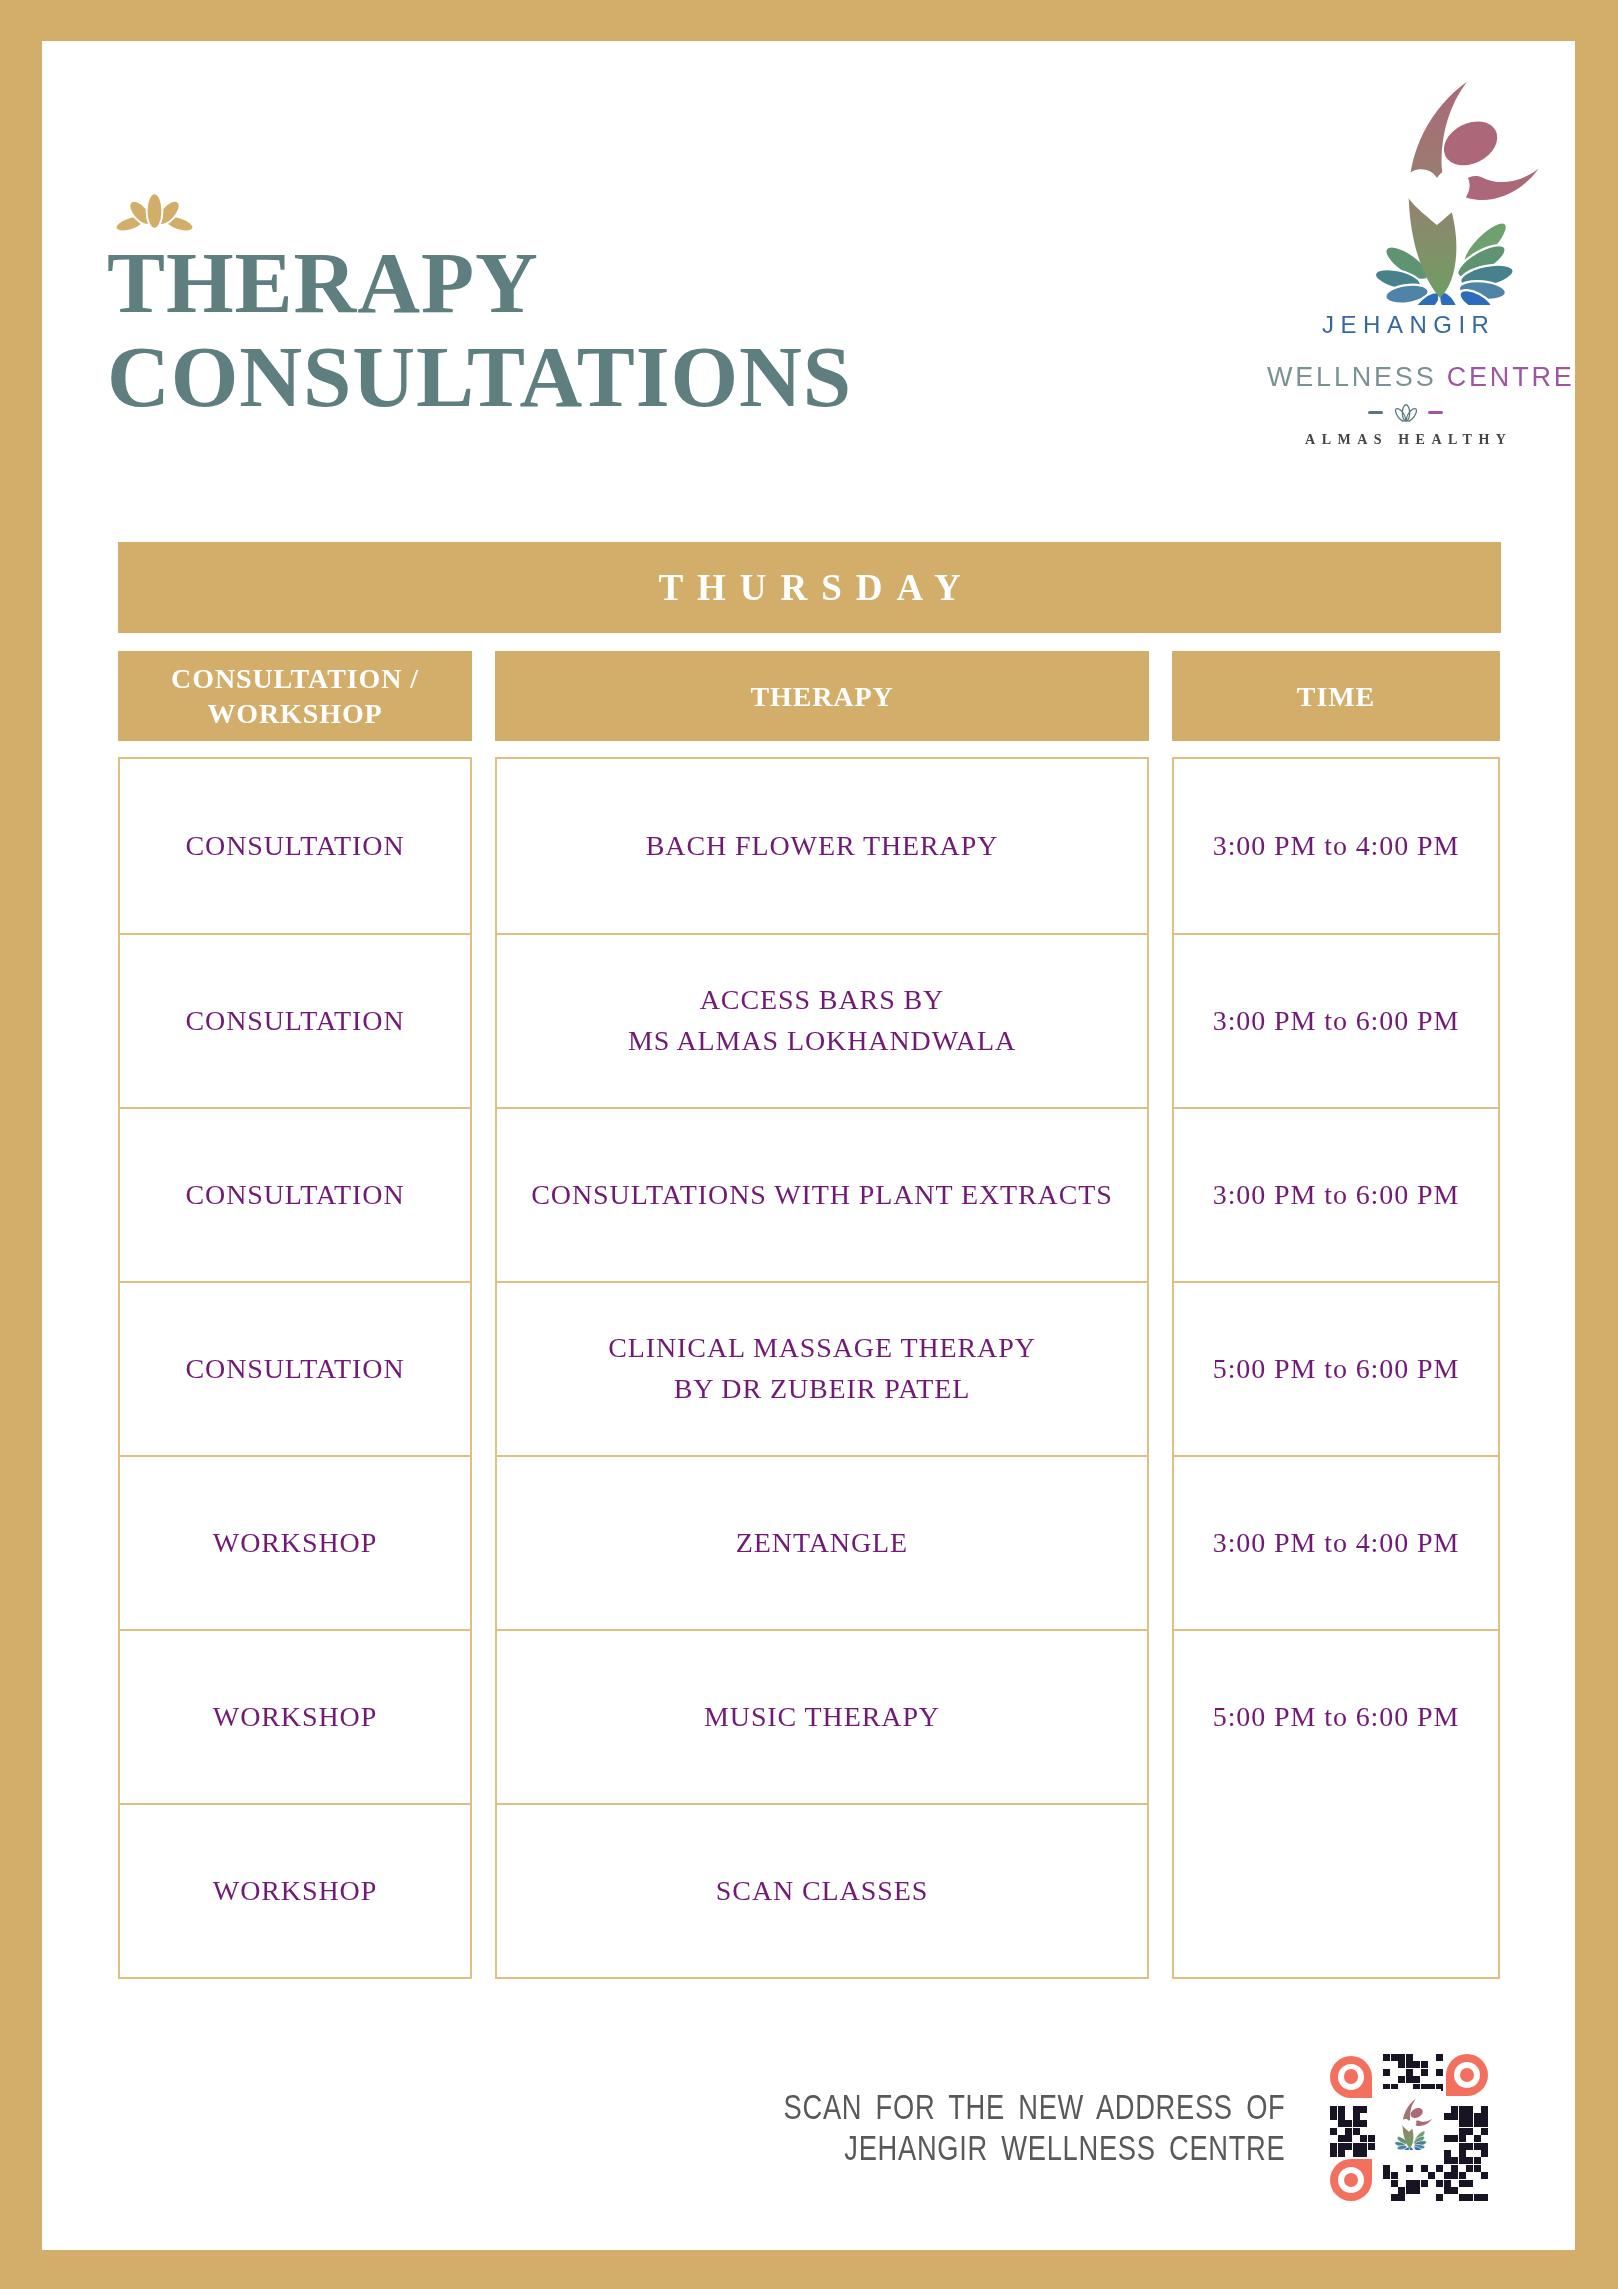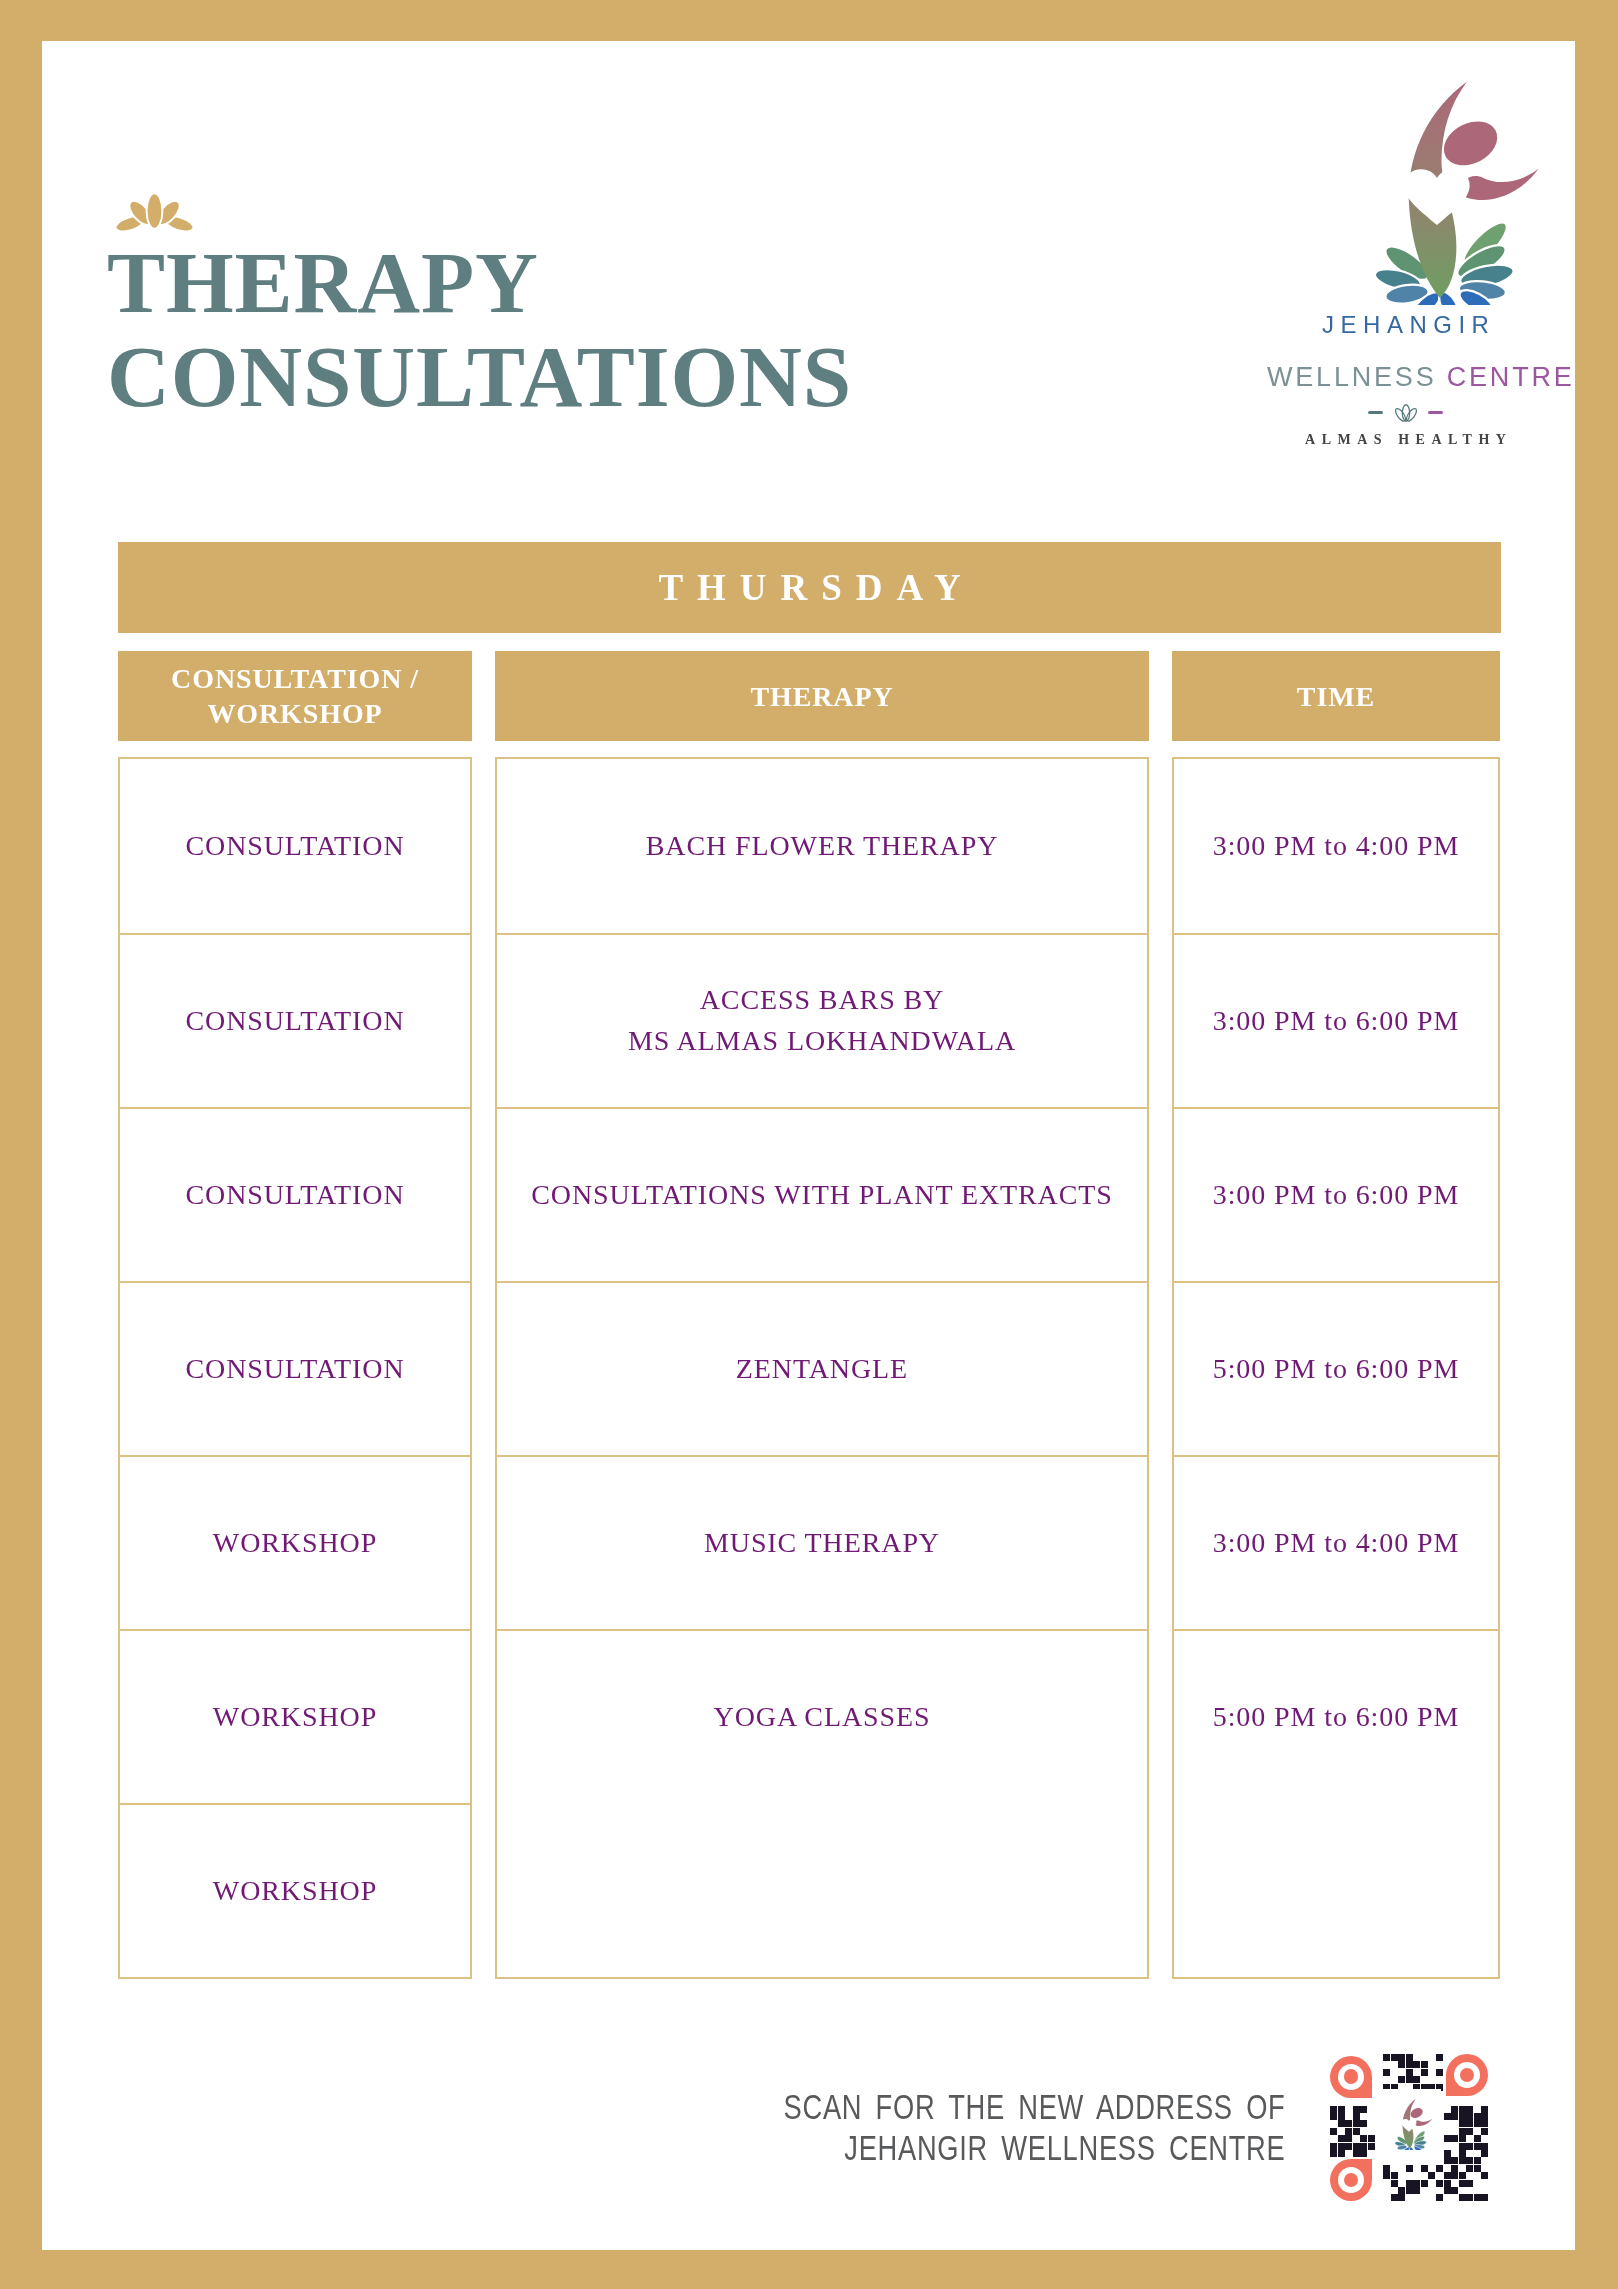--- a/index.html
+++ b/index.html
@@ -168,23 +168,25 @@
         <div class="cell">CONSULTATION</div>
         <div class="cell">WORKSHOP</div>
         <div class="cell">WORKSHOP</div>
         <div class="cell">WORKSHOP</div>
       </div>
       <div class="tcol">
         <div class="cell">BACH FLOWER THERAPY</div>
         <div class="cell">ACCESS BARS BY
 MS ALMAS LOKHANDWALA</div>
         <div class="cell">CONSULTATIONS WITH PLANT EXTRACTS</div>
+        <div class="cell">CLINICAL MASSAGE THERAPY
+BY DR ZUBEIR PATEL</div>
         <div class="cell">ZENTANGLE</div>
         <div class="cell">MUSIC THERAPY</div>
-        <div class="cell">YOGA CLASSES</div>
+        <div class="cell">SCAN CLASSES</div>
       </div>
       <div class="tcol">
         <div class="cell">3:00 PM to 4:00 PM</div>
         <div class="cell">3:00 PM to 6:00 PM</div>
         <div class="cell">3:00 PM to 6:00 PM</div>
         <div class="cell">5:00 PM to 6:00 PM</div>
         <div class="cell">3:00 PM to 4:00 PM</div>
         <div class="cell">5:00 PM to 6:00 PM</div>
       </div>
     </div>

